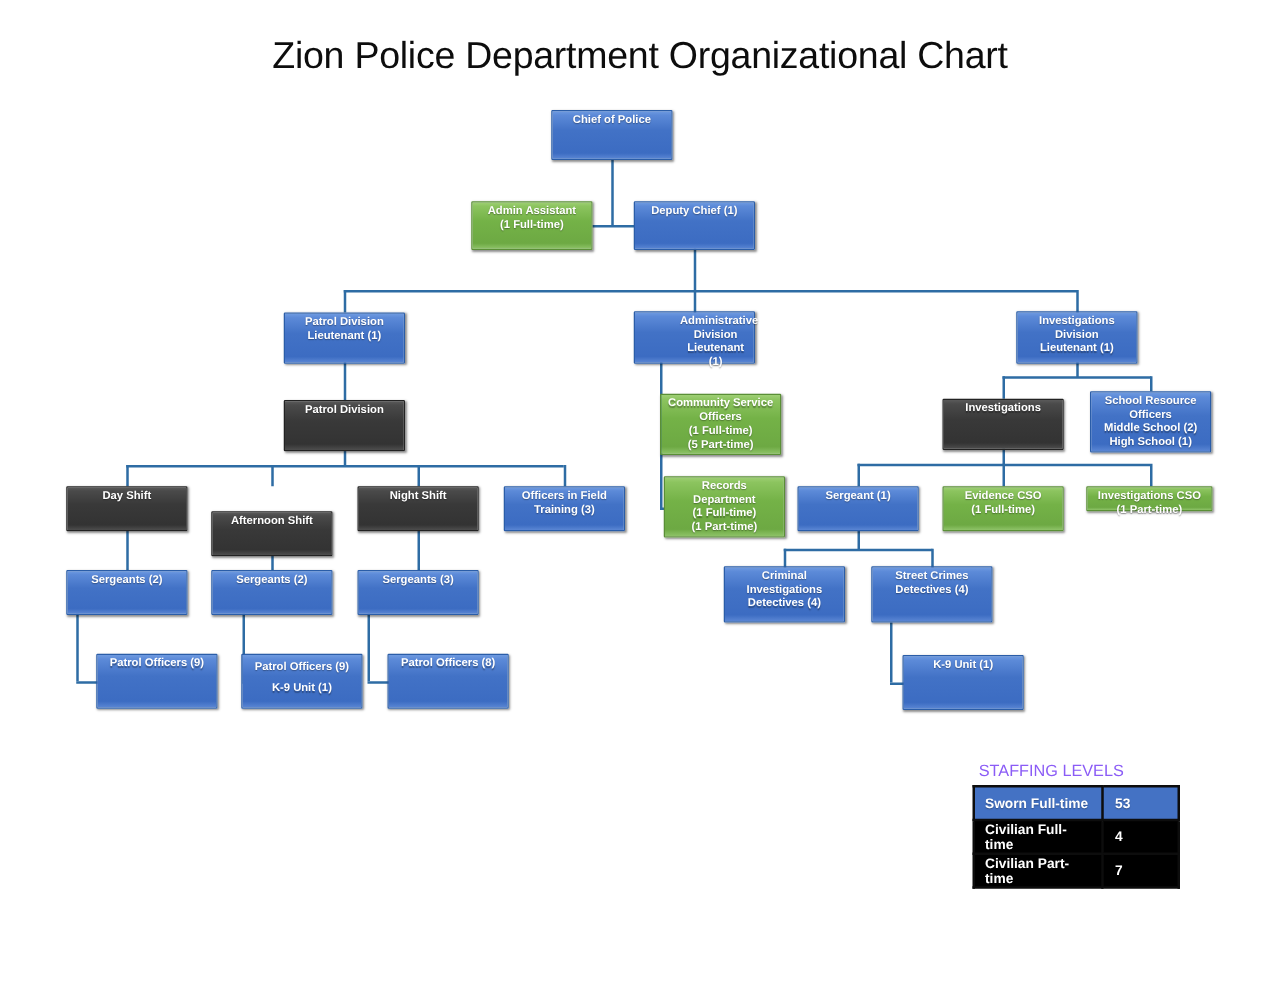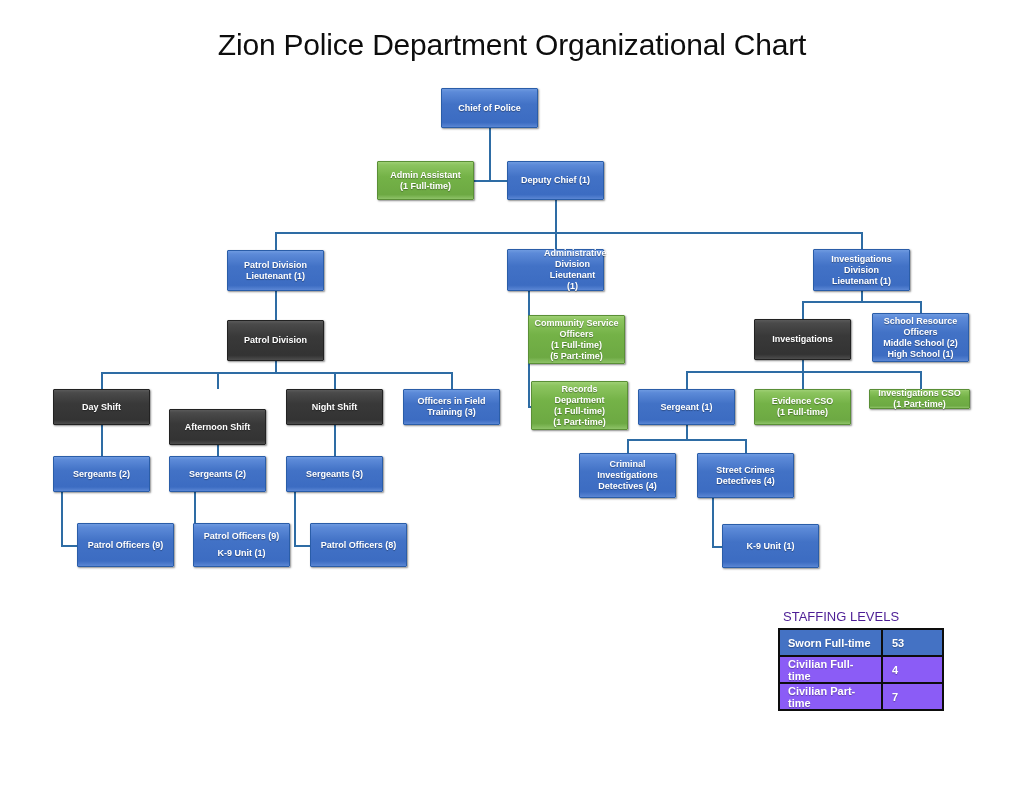--- a/index.html
+++ b/index.html
@@ -37,21 +37,21 @@
     background: #2e6ca4;
   }
   .ln.v { width: 2px; }
   .ln.h { height: 2px; }
 
   
   .box {
     position: absolute;
     box-sizing: border-box;
     display: flex;
-    align-items: center;
+    align-items: flex-start;
     justify-content: center;
     text-align: center;
     color: #ffffff;
     font-weight: bold;
     font-size: 9px;
     line-height: 11px;
     font-family: "Liberation Sans", sans-serif;
     padding: 1px 2px;
     border-radius: 1px;
     box-shadow: 1px 1px 2px rgba(0,0,0,0.45);
@@ -73,21 +73,21 @@
        #5a5a5a 0%, #4a4a4a 8%, #393939 40%, #333333 88%, #4d4d4d 100%);
     border: 1px solid #222222;
   }
 
   
   #staffing-title {
     position: absolute;
     left: 783px;
     top: 609px;
     font-size: 13px;
-    color: #4c1d95;
+    color: #8b5cf6;
     font-family: "Liberation Sans", sans-serif;
     white-space: nowrap;
   }
   #staffing-table {
     position: absolute;
     left: 778px;
     top: 628px;
     border-collapse: collapse;
     width: 166px;
     table-layout: fixed;
@@ -100,21 +100,21 @@
     font-size: 11px;
     padding: 0 8px;
     font-family: "Liberation Sans", sans-serif;
     text-shadow: 0 1px 1px rgba(0,0,0,0.3);
   }
   #staffing-table td.val {
     width: 42px;
     padding-left: 9px;
   }
   #staffing-table tr.r-blue td { background: #4472c4; }
-  #staffing-table tr.r-green td { background: #8b5cf6; }
+  #staffing-table tr.r-green td { background: #000000; }
 </style>
 </head>
 <body>
 
 <div id="canvas">
 
   <div id="chart-title">Zion Police Department Organizational Chart</div>
 
   <div class="ln v" style="left:489px; top:128px; height:52px;"></div>
 

